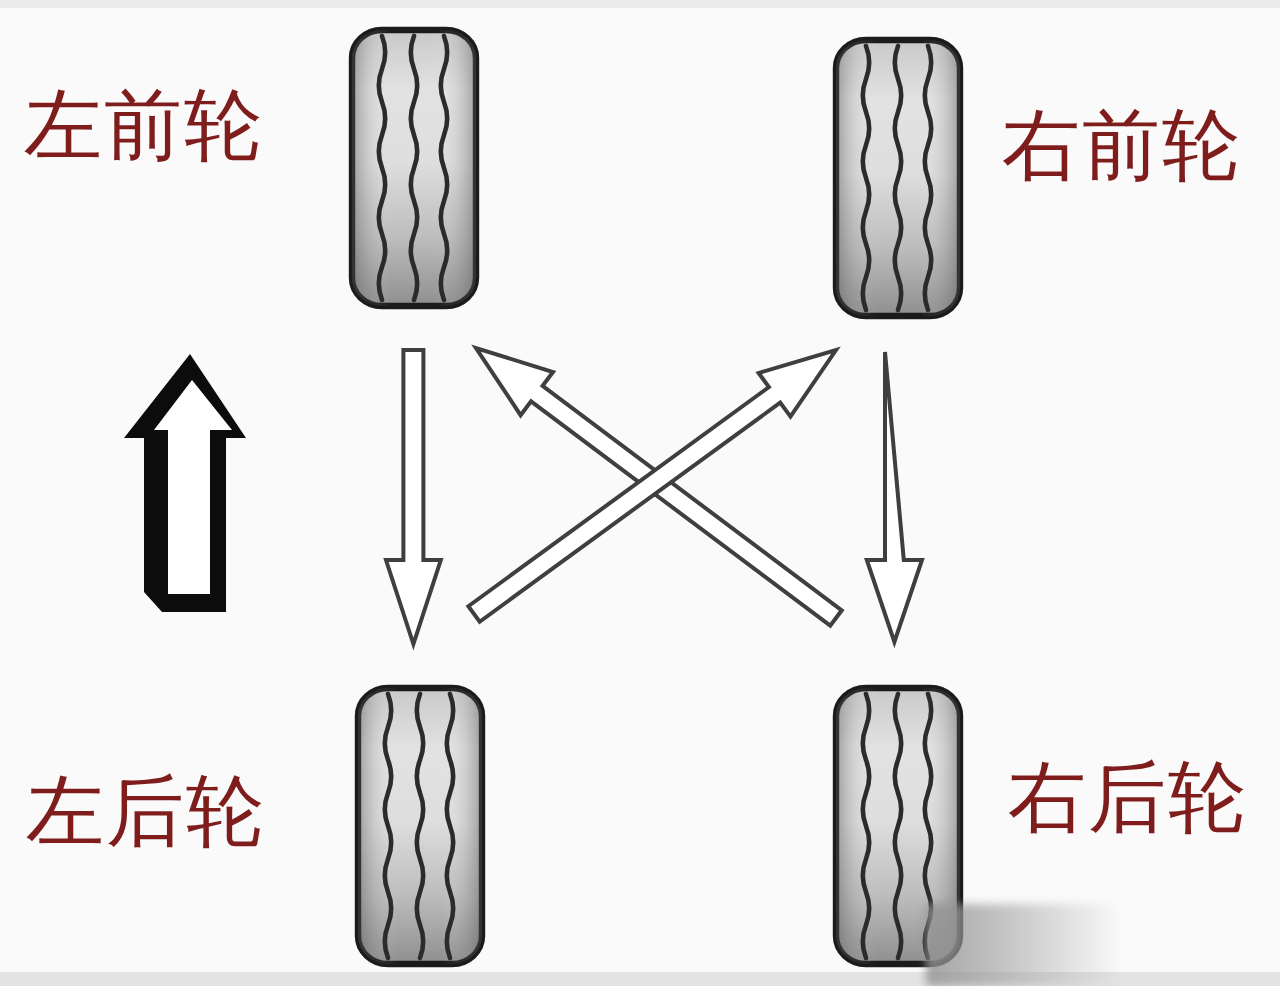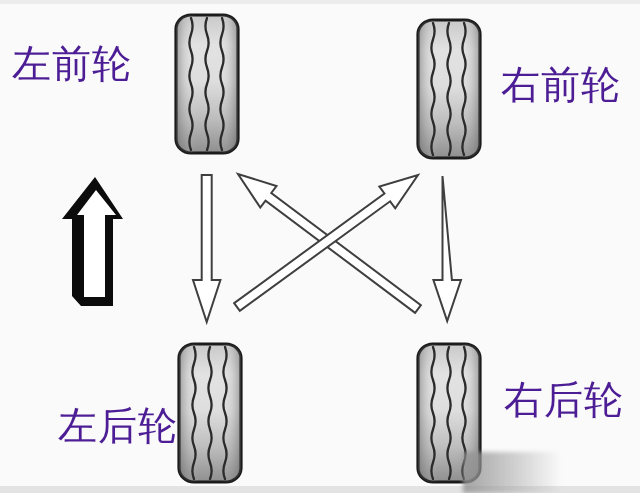--- a/index.html
+++ b/index.html
@@ -21,26 +21,26 @@
   .tire{position:absolute;}
   .tire-front-left{left:174px;top:13px;}
   .tire-front-right{left:416px;top:18px;}
   .tire-rear-left{left:177px;top:342px;}
   .tire-rear-right{left:416px;top:342px;}
   .wheel-label{
     position:absolute;
     font-size:39px;
     line-height:42px;
     letter-spacing:1px;
-    color:#4c1d95;
+    color:#7f1d1d;
     white-space:nowrap;
   }
   .label-front-left{left:12px;top:43px;}
-  .label-front-right{left:501px;top:64px;}
-  .label-rear-left{left:13px;top:405px;margin-left:45px;}
+  .label-front-right{left:501px;top:53px;}
+  .label-rear-left{left:13px;top:386px;}
   .label-rear-right{left:504px;top:379px;}
   .black-arrow{position:absolute;left:58px;top:174px;}
   .rotation-arrows{position:absolute;left:185px;top:166px;}
   .watermark-smudge{
     position:absolute;left:463px;top:452px;width:98px;height:41px;
     background:linear-gradient(to right,
       rgba(145,145,145,0.82) 0%,
       rgba(160,160,160,0.55) 45%,
       rgba(195,195,195,0.0) 100%);
     filter:blur(2px);

